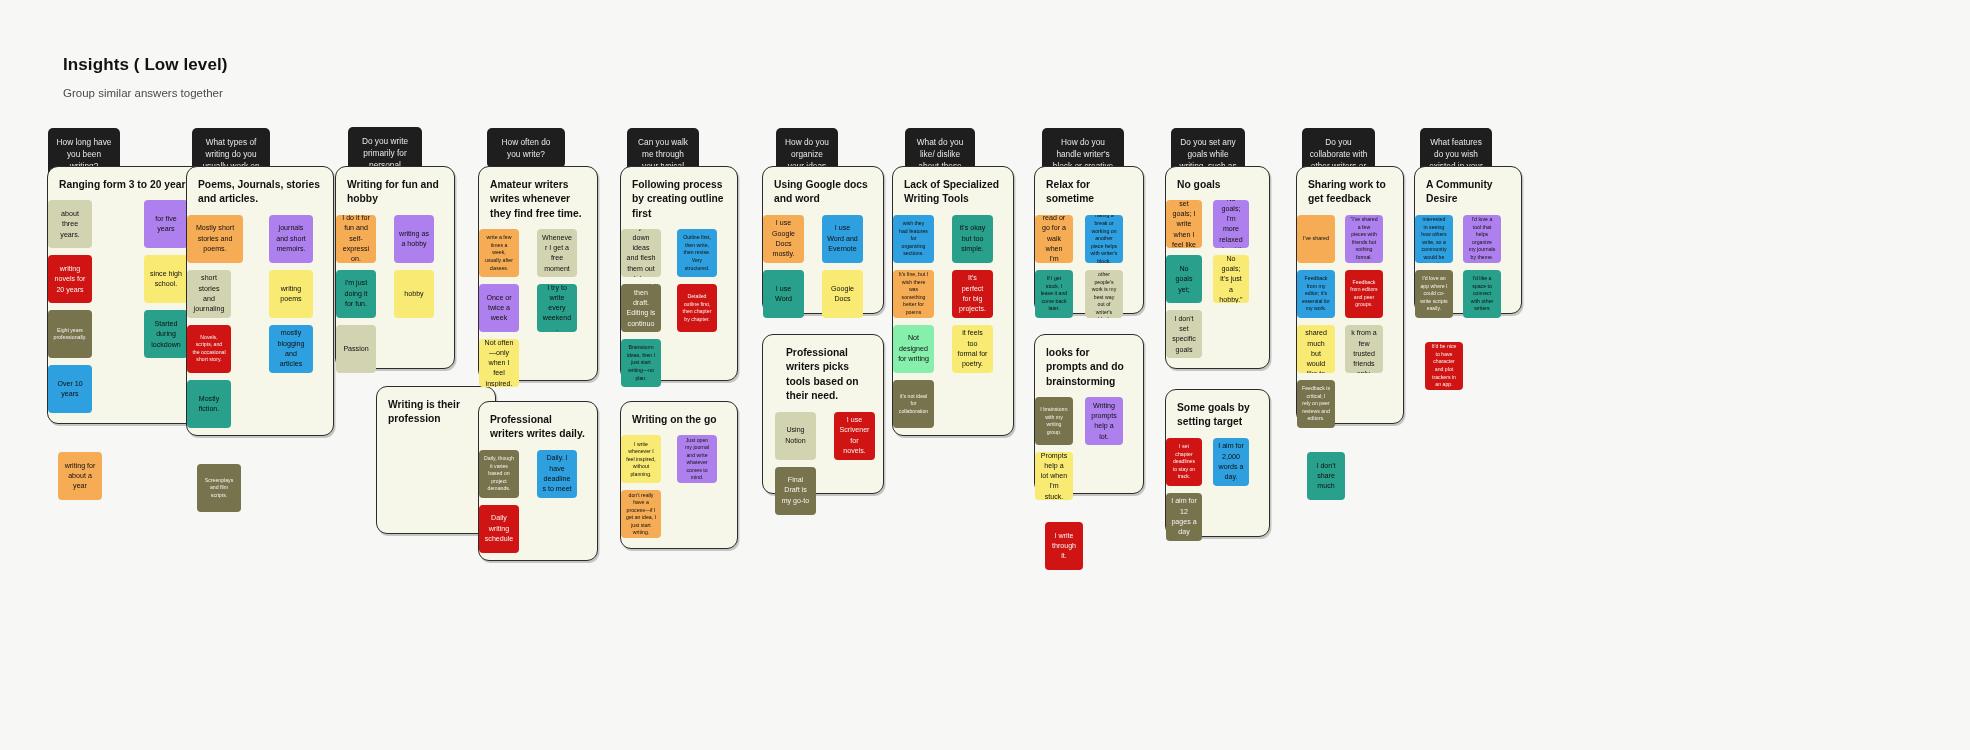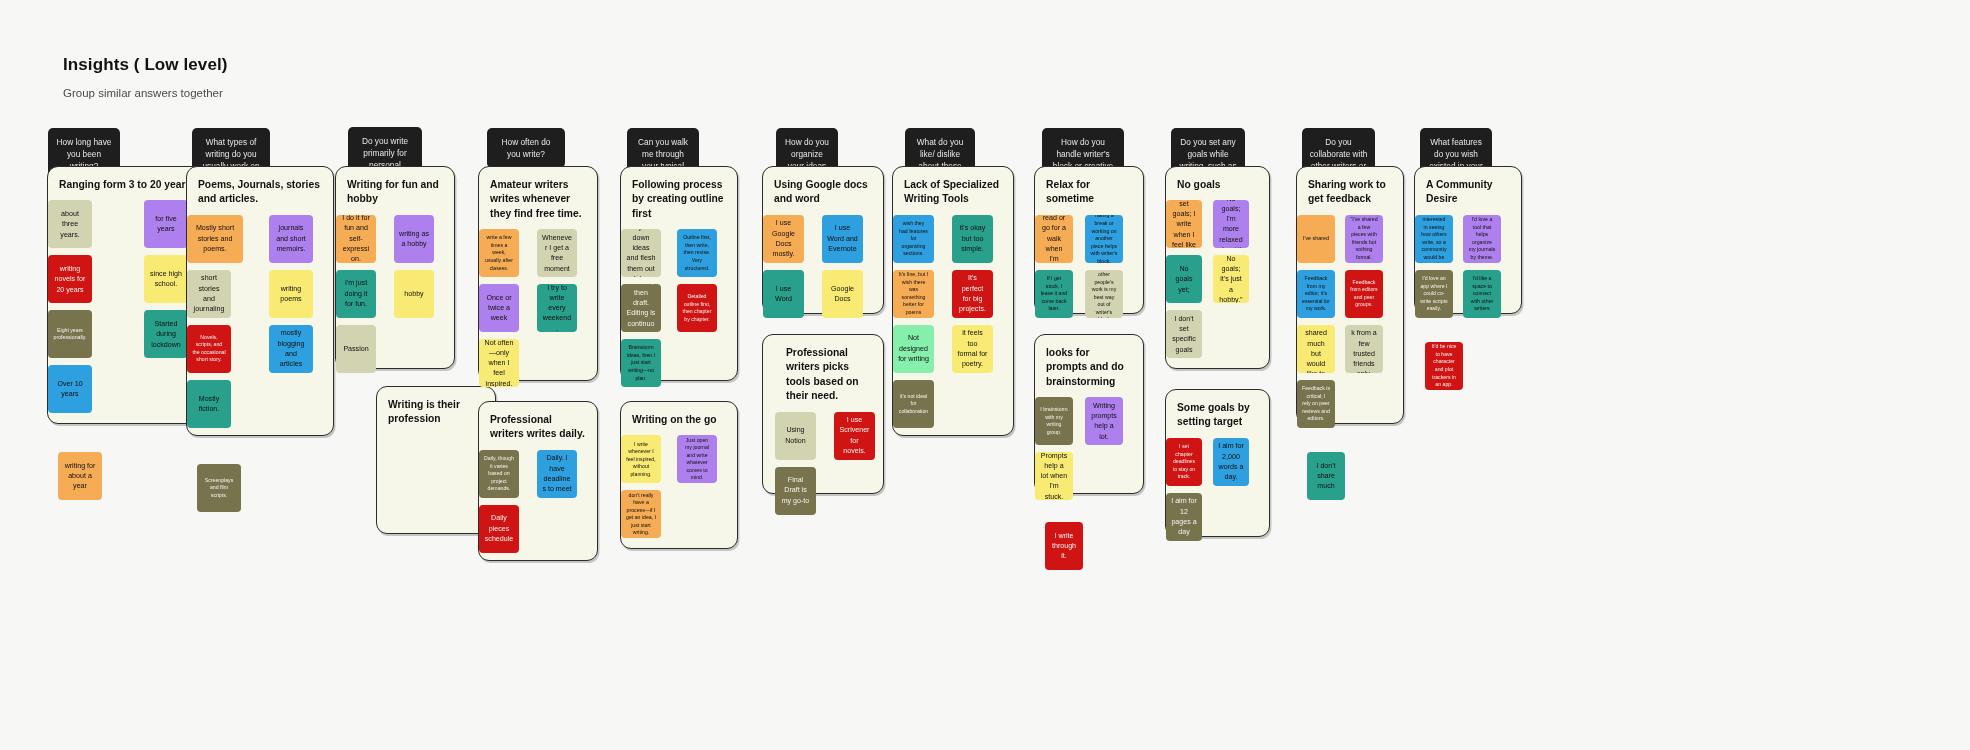--- a/index.html
+++ b/index.html
@@ -178,21 +178,21 @@
       <div class="group" style="left: 478px; top: 401px; width: 120px; height: 160px;">
         <div class="group-title">Professional writers writes daily.</div>
         <div class="notes" style="height: 103px;">
           <div class="note" style="left: 0px; top: 0px; width: 40px; height: 48px; background: rgb(119, 115, 76); color: rgb(244, 244, 240); font-size: 5.2px; line-height: 1.45;">
             <span>Daily, though it varies based on project demands.</span>
           </div>
           <div class="note" style="left: 58px; top: 0px; width: 40px; height: 48px; background: rgb(46, 159, 223); color: rgb(16, 16, 16); font-size: 7.1px; line-height: 1.45;">
             <span>Daily. I have deadlines to meet</span>
           </div>
           <div class="note" style="left: 0px; top: 55px; width: 40px; height: 48px; background: rgb(208, 20, 20); color: rgb(244, 244, 240); font-size: 7.1px; line-height: 1.45;">
-            <span>Daily pieces schedule</span>
+            <span>Daily writing schedule</span>
           </div>
         </div>
       </div>
       <div class="qtag" style="left: 627px; top: 128px; width: 72px;">Can you walk me through your typical writing process, from idea generation to completion?</div>
       <div class="group" style="left: 620px; top: 166px; width: 118px; height: 215px;">
         <div class="group-title">Following process by creating outline first</div>
         <div class="notes" style="height: 158px;">
           <div class="note" style="left: 0px; top: 0px; width: 40px; height: 48px; background: rgb(210, 211, 176); color: rgb(16, 16, 16); font-size: 7.1px; line-height: 1.45;">
             <span>I jot down ideas and flesh them out later</span>
           </div>

